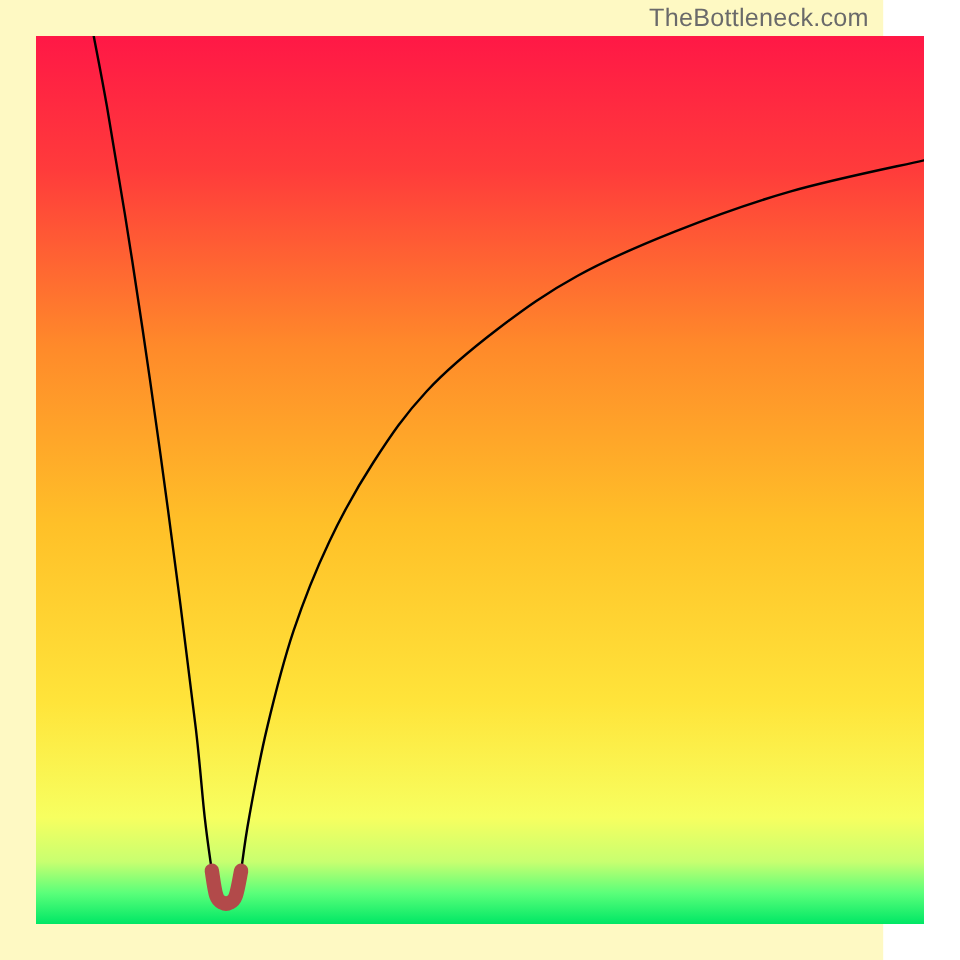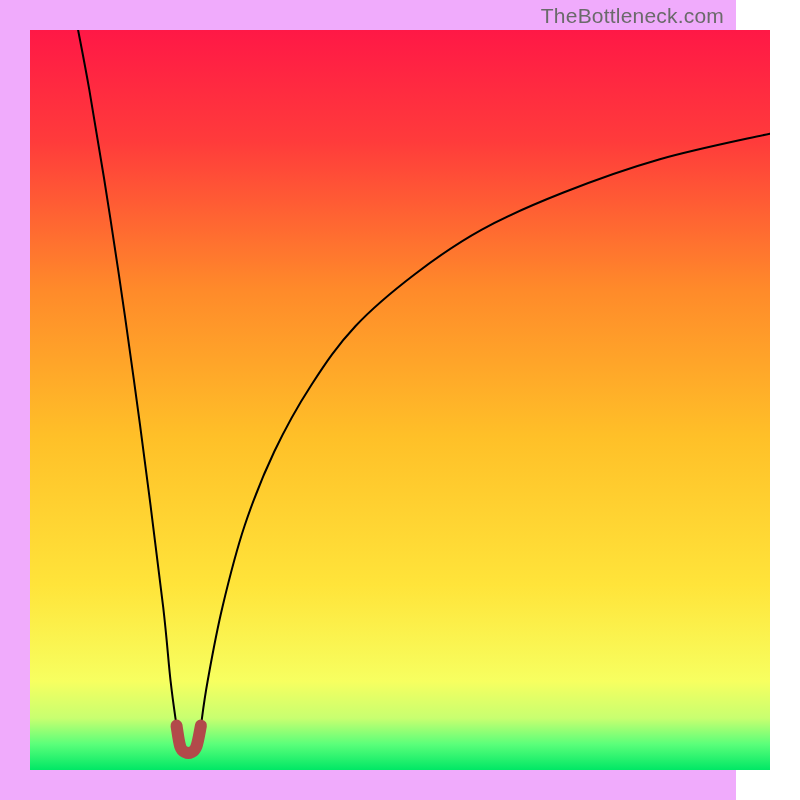--- a/index.html
+++ b/index.html
@@ -8,21 +8,21 @@
     width: 800px;
     height: 800px;
     overflow: hidden;
     font-family: Arial, Helvetica, sans-serif;
   }
   .frame {
     position: absolute;
     top: 0; left: 0;
     width: 736px;
     height: 800px;
-    background: #f0abfc;
+    background: #fef9c3;
   }
   .plot-area {
     position: absolute;
     top: 30px;
     left: 30px;
     width: 740px;
     height: 740px;
     overflow: hidden;
   }
   .plot-area svg {

